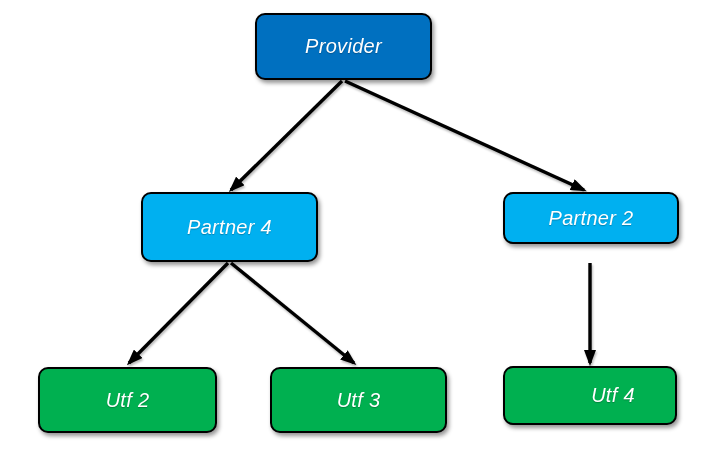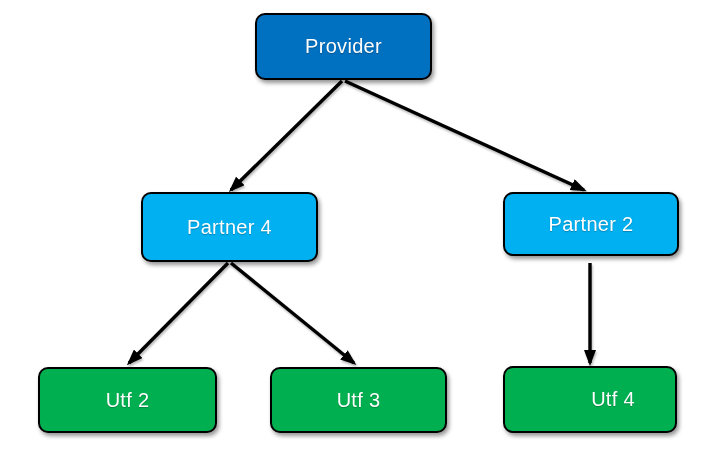--- a/index.html
+++ b/index.html
@@ -7,20 +7,21 @@
     padding: 0;
     background: #ffffff;
   }
   .canvas {
     position: relative;
     width: 702px;
     height: 456px;
     background: #ffffff;
     overflow: hidden;
     font-family: "Liberation Sans", "DejaVu Sans", sans-serif;
+    font-style: italic;
   }
   .edge-layer {
     position: absolute;
     left: 0;
     top: 0;
     width: 702px;
     height: 456px;
     filter: drop-shadow(1px 2px 1px rgba(0,0,0,0.28));
   }
   .edge-layer line {
@@ -36,24 +37,24 @@
     border-radius: 10px;
     box-sizing: border-box;
     color: #ffffff;
     font-size: 20px;
     letter-spacing: 0.3px;
     box-shadow: 2px 3px 4px rgba(0,0,0,0.42);
     text-shadow: 0 1px 1px rgba(0,0,0,0.25);
   }
   .n-provider { left: 255px; top: 13px;  width: 177px; height: 67px; }
   .n-partner1 { left: 141px; top: 192px; width: 177px; height: 70px; }
-  .n-partner2 { left: 503px; top: 192px; width: 176px; height: 64px; }
+  .n-partner2 { left: 503px; top: 192px; width: 176px; height: 52px; }
   .n-utf2     { left: 38px;  top: 367px; width: 179px; height: 66px; }
   .n-utf3     { left: 270px; top: 367px; width: 177px; height: 66px; }
-  .n-utf4     { left: 503px; top: 366px; width: 174px; height: 67px; padding-left: 46px; }
+  .n-utf4     { left: 503px; top: 366px; width: 174px; height: 59px; padding-left: 46px; }
 </style>
 </head>
 <body>
 
 <div class="canvas">
 
   <svg class="edge-layer" width="702" height="456" viewBox="0 0 702 456">
     <defs>
       <marker id="arrowhead" markerUnits="userSpaceOnUse" markerWidth="16" markerHeight="12" refX="13" refY="6" orient="auto">
         <path d="M0,0 L16,6 L0,12 Z" fill="#000000"></path>

